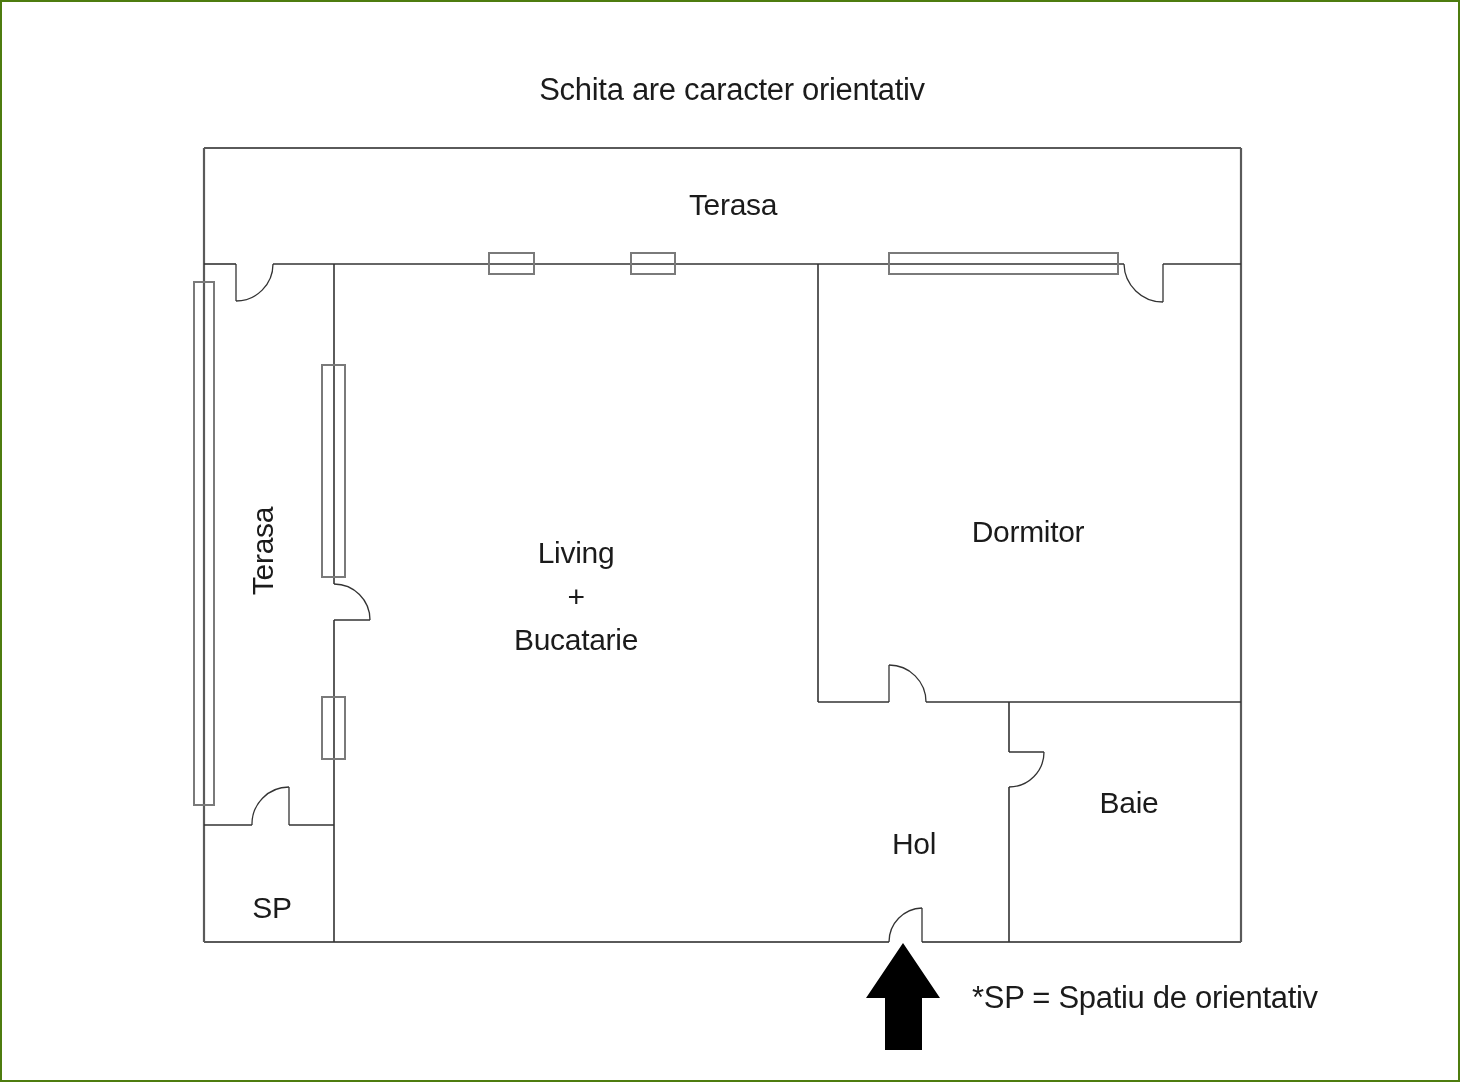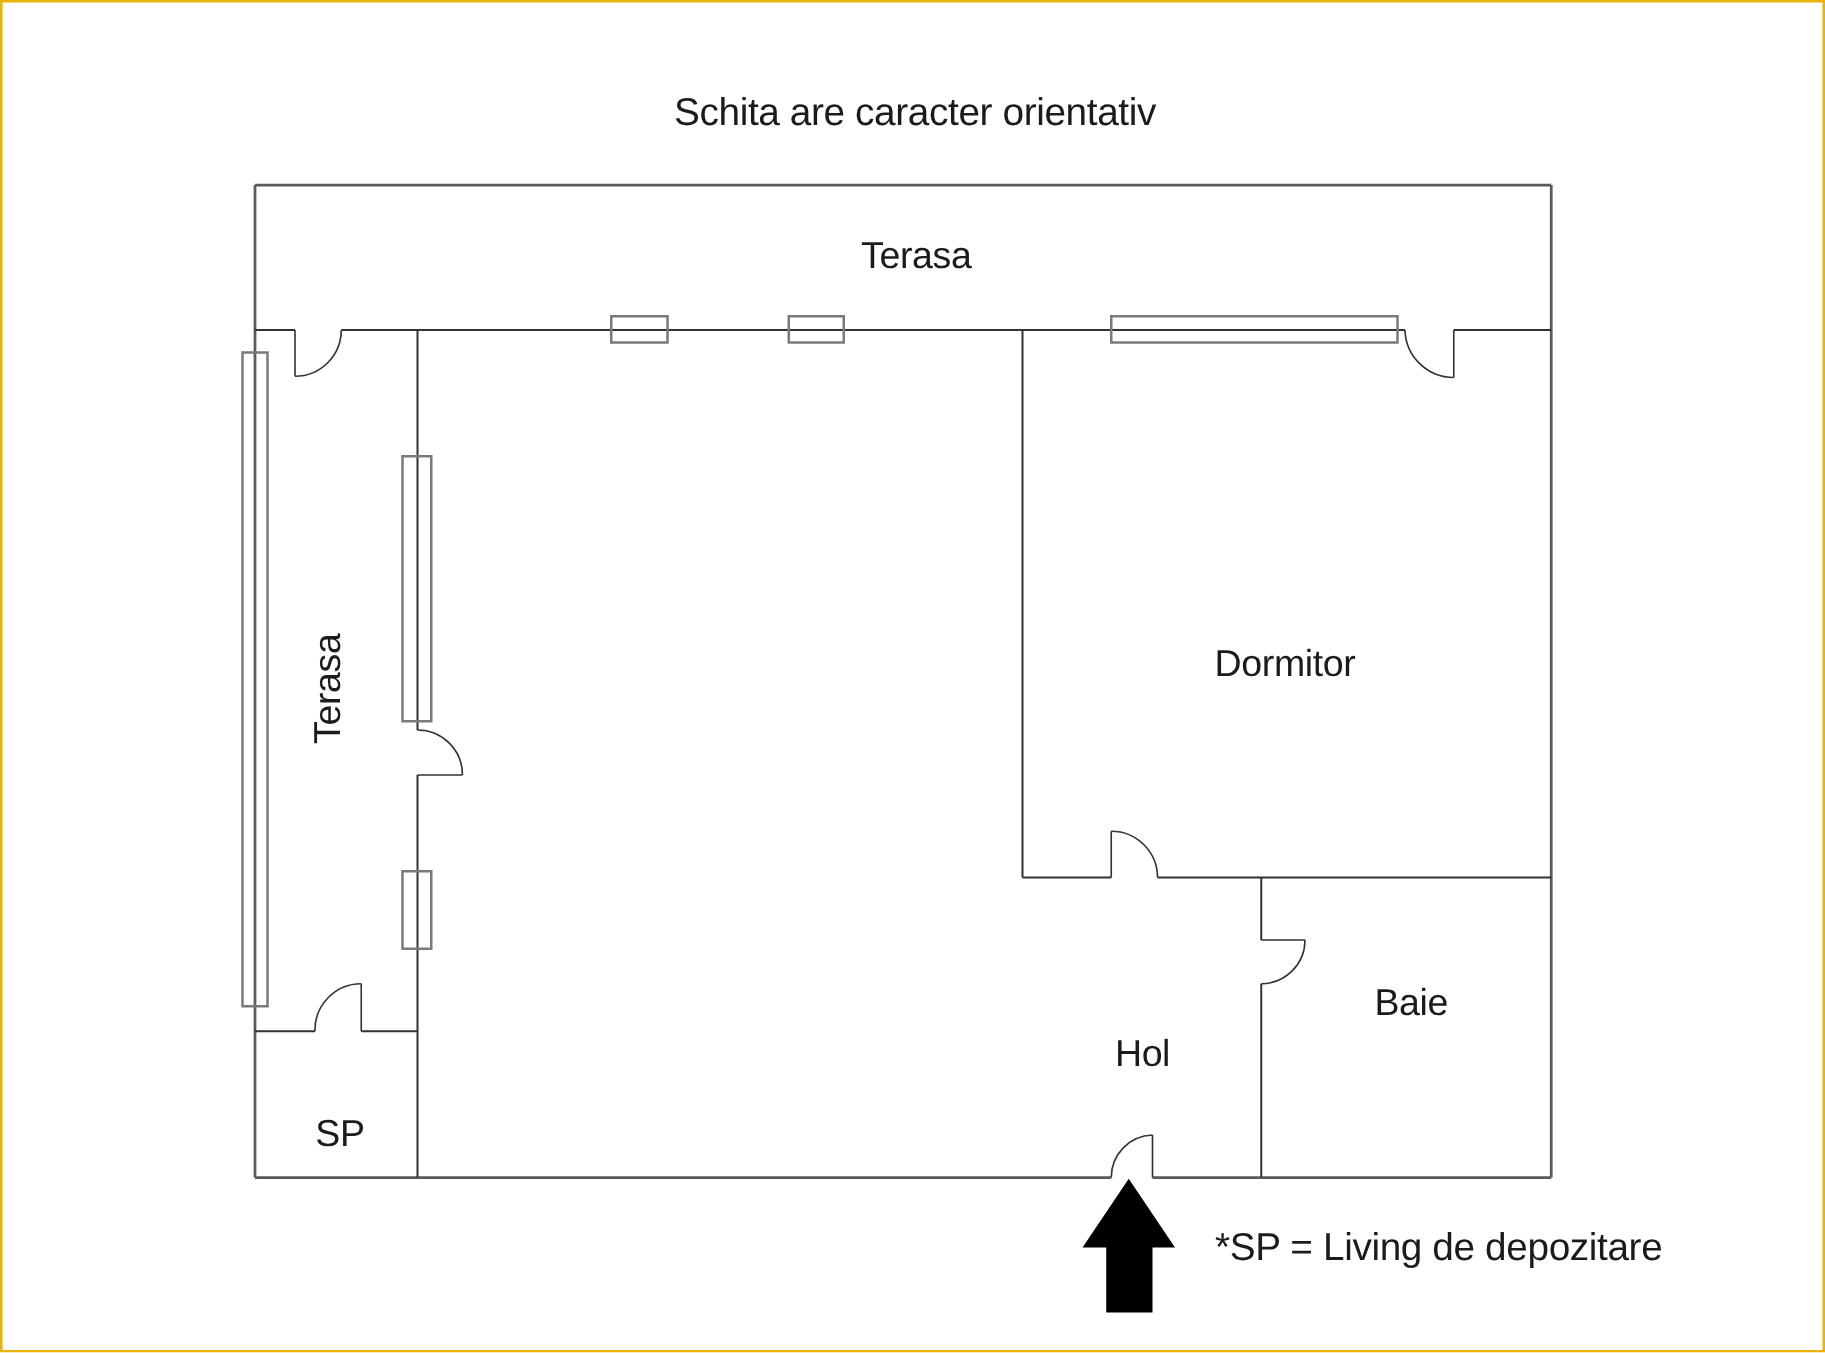--- a/index.html
+++ b/index.html
@@ -1,21 +1,21 @@
 <!DOCTYPE html>
 <html><head>
 <meta charset="utf-8">
 <style>
   html, body { margin: 0; padding: 0; background: #ffffff; }
   .page {
     position: relative;
     width: 1460px;
     height: 1082px;
     background: #ffffff;
-    border: 2px solid #eab308;
+    border: 2px solid #4d7c0f;
     box-sizing: border-box;
     overflow: hidden;
     font-family: "Liberation Sans", "DejaVu Sans", sans-serif;
     color: #1b1b1b;
   }
   .plan-svg {
     position: absolute;
     left: 0; top: 0;
     width: 1460px; height: 1082px;
   }
@@ -110,21 +110,26 @@
       <line x1="920" y1="906" x2="920" y2="940"></line>
       <path d="M887,940 A34,34 0 0 1 920,906"></path>
     </g>
 
     <polygon points="901,941 938,996 920,996 920,1048 883,1048 883,996 864,996" fill="#000000"></polygon>
   </svg>
 
   <div class="lbl lbl-terasa-top">Terasa</div>
   <div class="lbl lbl-terasa-left">Terasa</div>
 
+  <div class="lbl lbl-living">
+    <div>Living</div>
+    <div>+</div>
+    <div>Bucatarie</div>
+  </div>
 
   <div class="lbl lbl-dormitor">Dormitor</div>
   <div class="lbl lbl-hol">Hol</div>
   <div class="lbl lbl-baie">Baie</div>
   <div class="lbl lbl-sp">SP</div>
 
-  <div class="lbl-legend">*SP = Living de depozitare</div>
+  <div class="lbl-legend">*SP = Spatiu de orientativ</div>
 
 </div>
 
 </body></html>

